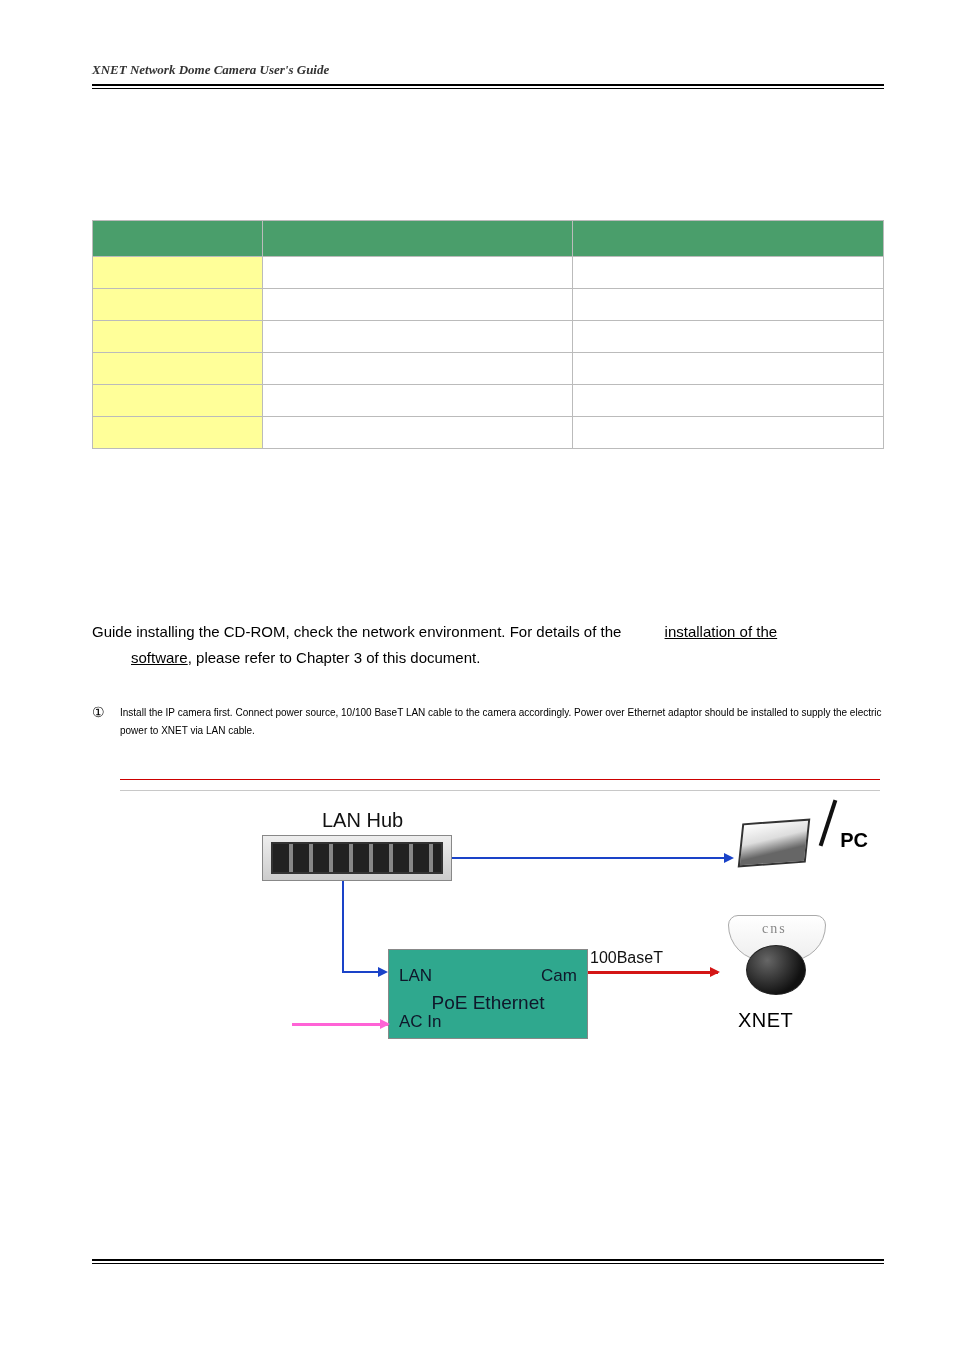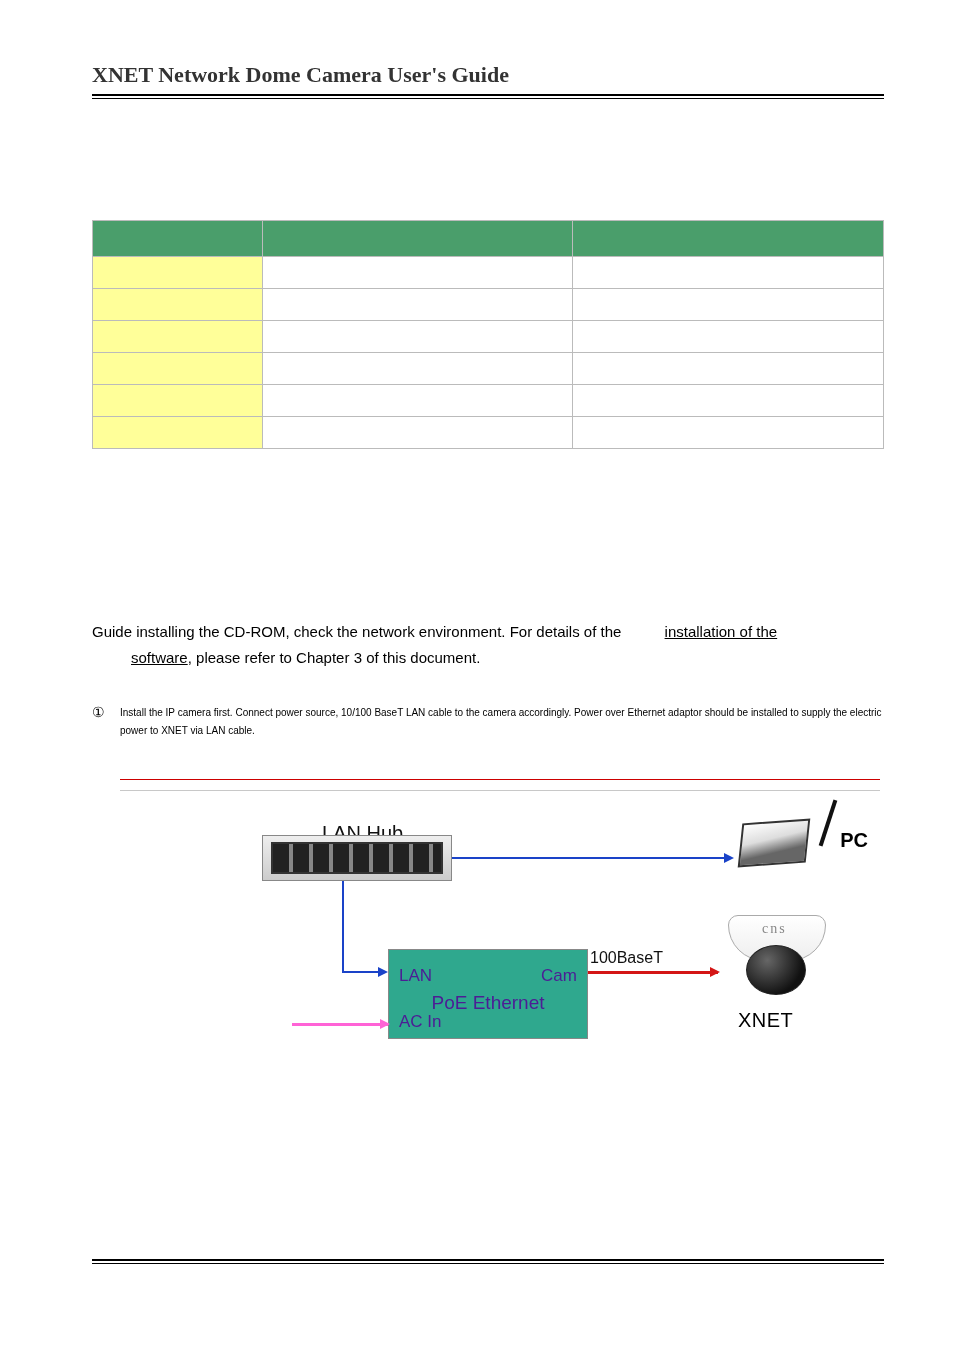--- a/index.html
+++ b/index.html
@@ -11,22 +11,23 @@
     position: relative;
     overflow: hidden;
   }
   .header {
     position: absolute;
     top: 62px;
     left: 92px;
     right: 70px;
   }
   .header-title {
+    font-style: italic;
     font-weight: bold;
-    font-size: 22px;
+    font-size: 13px;
     color: #333;
   }
   .header-line-thick { border-top: 2.5px solid #000; margin-top: 6px; }
   .header-line-thin  { border-top: 1px solid #000; margin-top: 2px; }
 
   .content {
     position: absolute;
     top: 220px;
     left: 92px;
     right: 70px;
@@ -92,21 +93,21 @@
   }
 
   .diagram {
     margin-top: 18px;
     margin-left: 140px;
     position: relative;
     width: 640px;
     height: 250px;
   }
   .diagram .lbl-lanhub {
-    position: absolute; left: 90px; top: 13px;
+    position: absolute; left: 90px; top: 0;
     font-family: Arial, sans-serif; font-size: 20px; color: #111;
   }
   .diagram .hubimg {
     position: absolute; left: 30px; top: 26px;
     width: 190px; height: 46px;
     background: linear-gradient(#eee,#ccc);
     border: 1px solid #888;
   }
   .diagram .hubimg .ports {
     position:absolute; left:8px; right:8px; top:6px; bottom:6px;
@@ -154,21 +155,21 @@
     background:#1a43c8;
   }
   .diagram .hub-right::after{
     content:''; position:absolute; right:-2px; top:-4px;
     border-left:10px solid #1a43c8; border-top:5px solid transparent; border-bottom:5px solid transparent;
   }
 
   .diagram .poe {
     position:absolute; left:156px; top:140px;
     width:200px; height:90px;
-    background:#2fa88e; color:#4c1d95;
+    background:#2fa88e; color:#0f172a;
     border:1px solid #888;
   }
   .diagram .poe .lan {
     position:absolute; left:10px; top:16px;
     font-family: Arial, sans-serif; font-size:17px;
   }
   .diagram .poe .cam {
     position:absolute; right:10px; top:16px;
     font-family: Arial, sans-serif; font-size:17px;
   }

